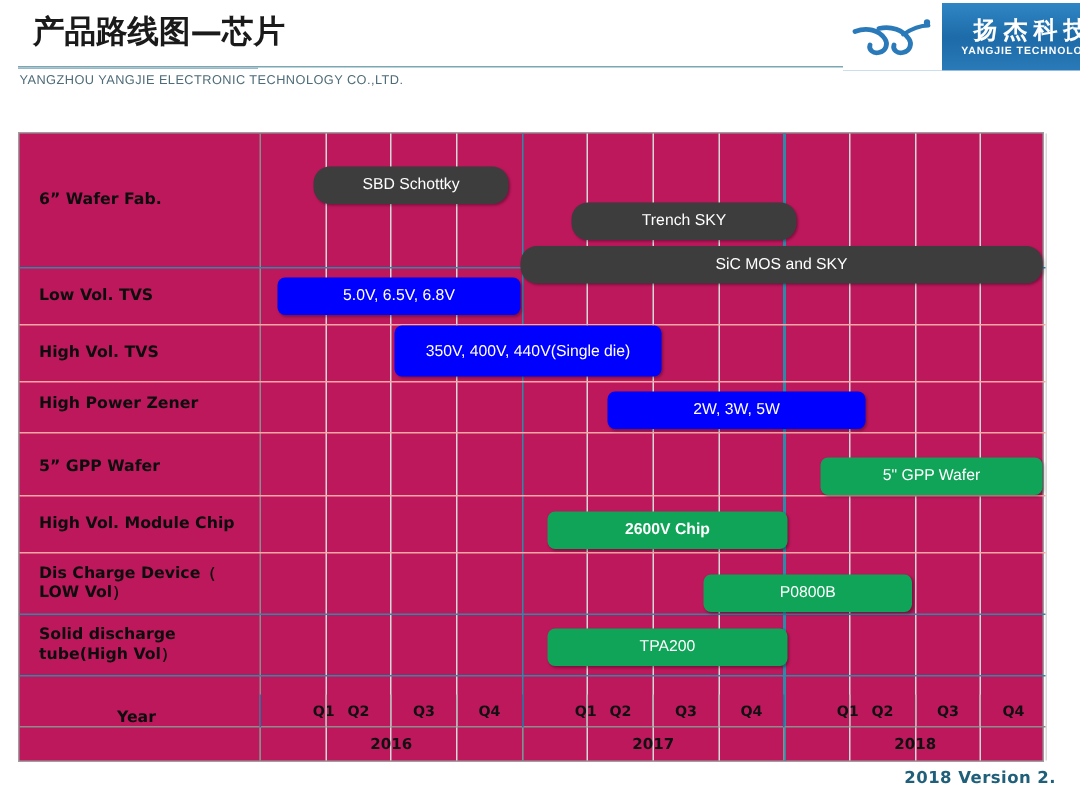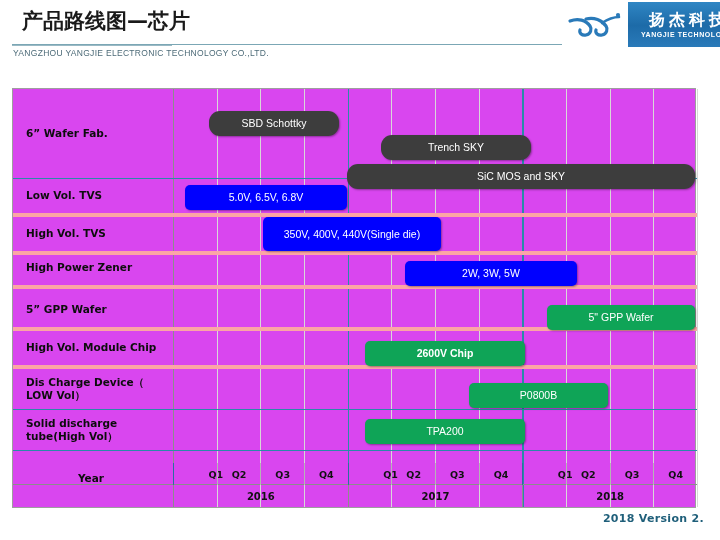--- a/index.html
+++ b/index.html
@@ -54,24 +54,24 @@
   }
   #logo-en{
     color:#ffffff;font-size:7px;font-weight:bold;letter-spacing:.6px;
     line-height:1;margin-top:3px;
   }
   
   #chart{
     position:absolute;left:12px;top:88px;width:684px;height:420px;
     border:1px solid #9e9e9e;
     box-sizing:border-box;
-    background:#d946ef;
+    background:#be185d;
   }
   .row{position:absolute;left:0;width:684px;box-sizing:border-box;
-       border-bottom:4px solid #fca5a5;}
+       border-bottom:1px solid #fca5a5;}
   .row.thick{border-bottom:1.4px solid #2a8aa8;}
   .row.last{border-bottom:none;}
   .rowlabel{
     position:absolute;left:0;top:0;width:160px;height:100%;
     box-sizing:border-box;
     display:flex;align-items:center;
     padding-left:13px;padding-right:4px;
     font-size:10.5px;font-weight:bold;color:#0d0d0d;
     font-family:"DejaVu Sans","Liberation Sans",sans-serif;
     line-height:1.28;

